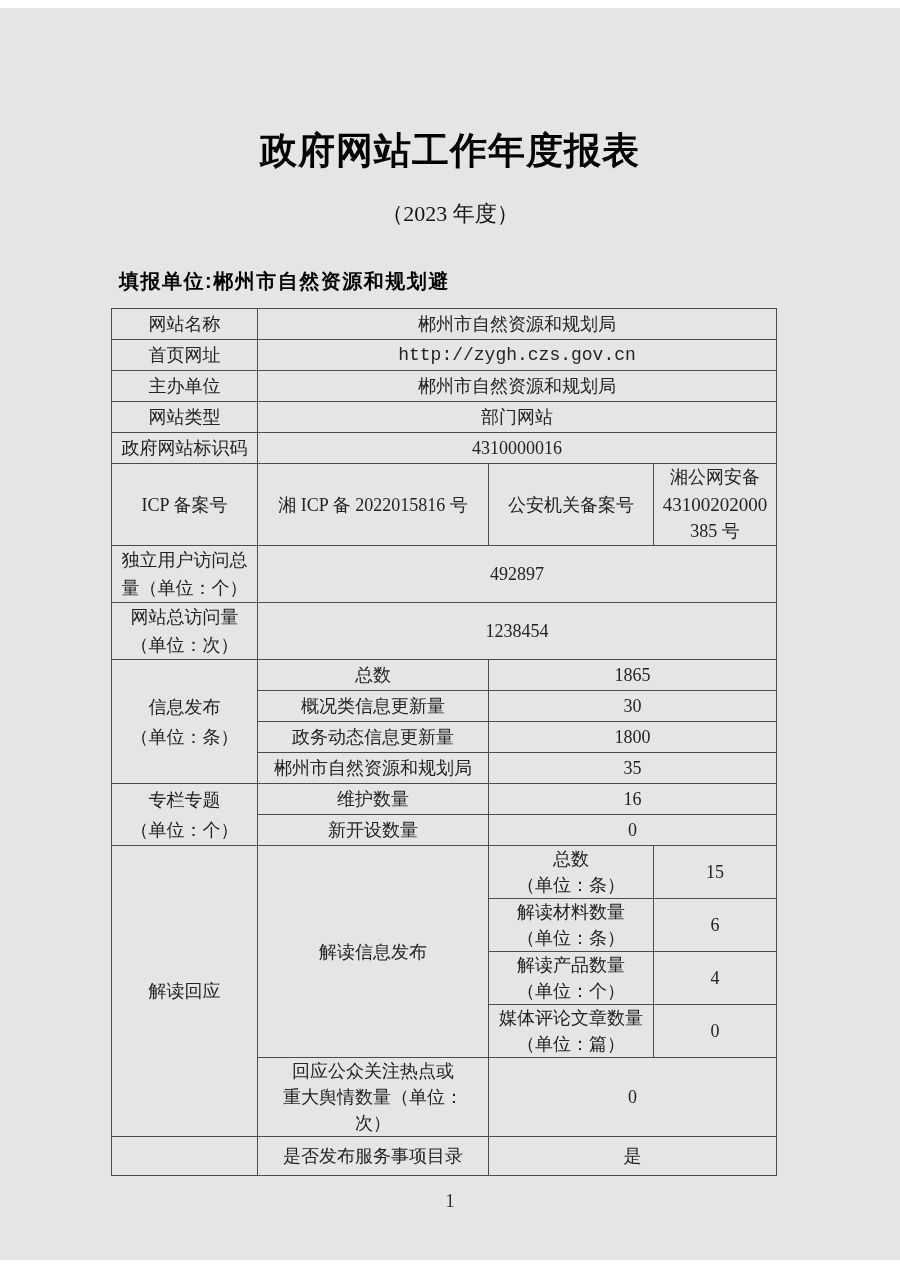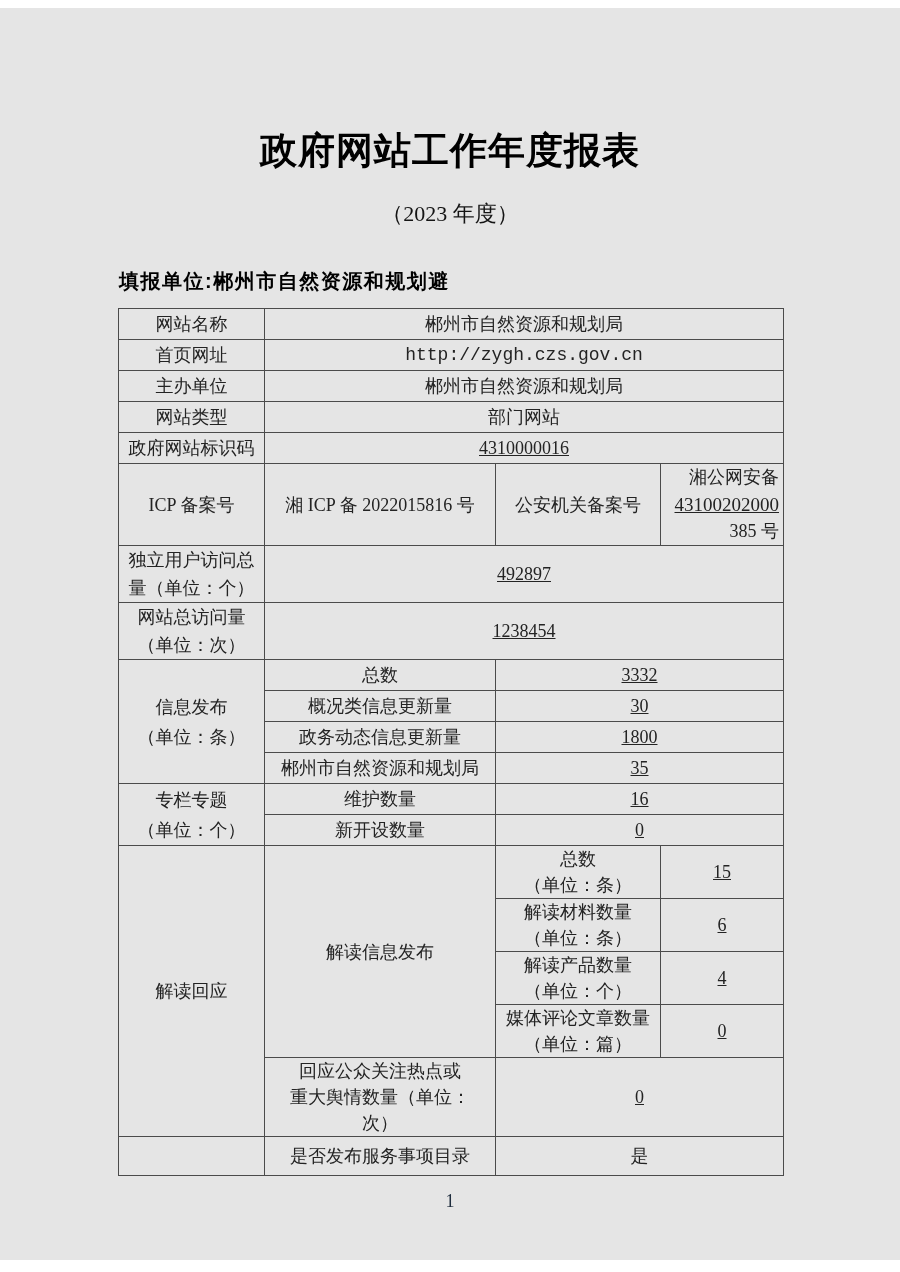--- a/index.html
+++ b/index.html
@@ -15,37 +15,37 @@
   .subtitle {
     position:absolute; top:191px; left:0; width:100%; text-align:center;
     font-size:22px; color:#141414; white-space:nowrap;
   }
   .unit-line {
     position:absolute; top:260px; left:119px;
     font-family:"Liberation Sans", sans-serif; font-weight:bold;
     font-size:20px; letter-spacing:1.5px; color:#000000; white-space:nowrap;
   }
   table.report {
-    position:absolute; top:300px; left:118px; width:665px;
+    position:absolute; top:300px; left:111px; width:665px;
     border-collapse:collapse; table-layout:fixed;
   }
   table.report td {
     border:1px solid #4b4b4b; text-align:center; vertical-align:middle;
     padding:0 4px; font-size:18px; color:#232323; overflow:hidden;
   }
   tr.h31 { height:31px; }
   tr.h39 { height:39px; }
   tr.h52 { height:52px; }
   tr.h56 { height:56px; }
   tr.h79 { height:79px; }
   tr.h81 { height:81px; }
-  .num  { font-family:"Liberation Serif", serif; font-size:19px;text-decoration:underline; }
+  .num  { font-family:"Liberation Serif", serif; font-size:19px; }
   .url  { font-family:"Liberation Mono", monospace; font-size:17px; }
   .line { display:block; line-height:28px; }
-  .lh27 .line { line-height:27px;text-align:right; }
+  .lh27 .line { line-height:27px; }
   .lh26 .line { line-height:26px; }
   .lh30 .line { line-height:30px; }
   .pageno {
     position:absolute; top:1183px; left:0; width:100%; text-align:center;
     font-size:18px; color:#1f2d3d;
   }
 </style>
 </head>
 <body>
 
@@ -116,21 +116,21 @@
       </td>
       <td colspan="3" class="num">1238454</td>
     </tr>
 
     <tr class="h31">
       <td rowspan="4" class="lh30">
         <span class="line">信息发布</span>
         <span class="line">（单位：条）</span>
       </td>
       <td>总数</td>
-      <td colspan="2" class="num">3332</td>
+      <td colspan="2" class="num">1865</td>
     </tr>
     <tr class="h31">
       <td>概况类信息更新量</td>
       <td colspan="2" class="num">30</td>
     </tr>
     <tr class="h31">
       <td>政务动态信息更新量</td>
       <td colspan="2" class="num">1800</td>
     </tr>
     <tr class="h31">

